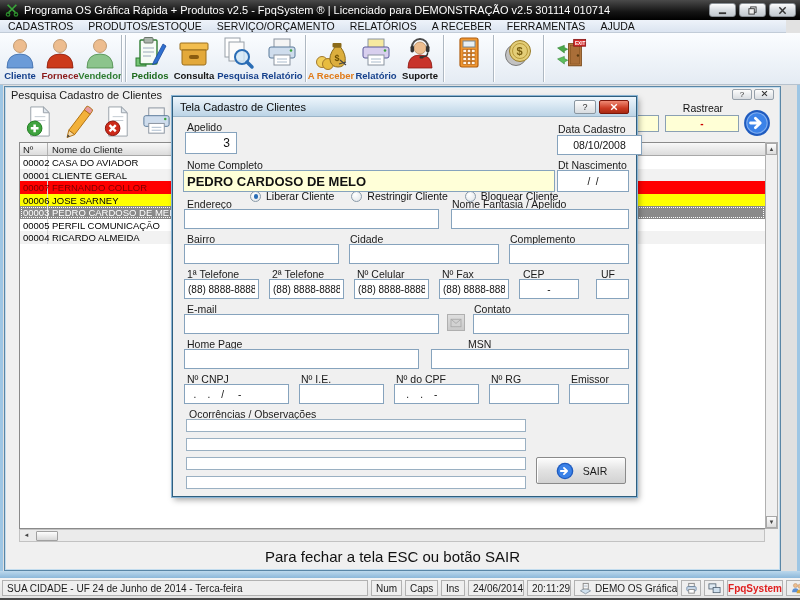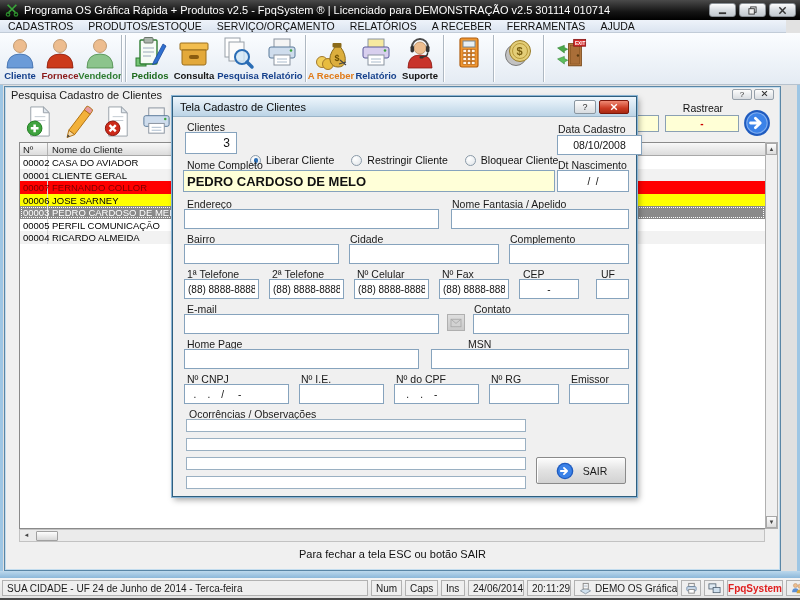--- a/index.html
+++ b/index.html
@@ -58,39 +58,39 @@
   .lrow.red { background:#ff0000; color:#7a0000; }
   .lrow.yellow { background:#ffff00; color:#000; }
   .lrow.selected { background:#8a8a8a; color:#fff; outline:1px dotted #fff; outline-offset:-2px; }
 
   .vscroll { position:absolute; left:760px; top:55px; width:13px; height:387px; background:#f0f0f0; border:1px solid #b0b0b0; }
   .vscroll .sarrow { position:absolute; left:0; width:11px; height:12px; background:linear-gradient(#fdfdfd,#dcdcdc); border:1px solid #a8a8a8; font-size:6px; text-align:center; line-height:11px; color:#444; }
   .hscroll { position:absolute; left:14px; top:442px; width:746px; height:13px; background:#ebebeb; border:1px solid #c2c2c2; }
   .hscroll .sarrow { position:absolute; left:0; top:0; width:13px; height:11px; background:#ebebeb; font-size:6px; text-align:center; line-height:11px; color:#444; }
   .hthumb { position:absolute; left:16px; top:0.5px; width:22px; height:10px; background:linear-gradient(#fdfdfd,#d8d8d8); border:1px solid #a0a0a0; border-radius:1px; }
 
-  .pwin-footer { position:absolute; left:0; top:461px; width:100%; text-align:center; font-size:11px; color:#111; }
+  .pwin-footer { position:absolute; left:0; top:461px; width:100%; text-align:center; font-size:15px; color:#111; }
 
   
   .dialog { position:absolute; left:172px; top:96px; width:465px; height:401px; background:#f0f0f0; border:1px solid #2f5f7f; box-shadow:0 0 0 1px #8ab4d4, 2px 3px 6px rgba(0,0,0,.35); }
   .dlg-title { position:absolute; left:0; top:0; width:100%; height:20px; background:linear-gradient(#eef6fc,#bcd4e6); border-bottom:1px solid #9ab4c8; display:flex; align-items:center; padding:0 7px; font-size:11px; color:#0a0a0a; }
   .dlg-btns { margin-left:auto; display:flex; gap:3px; }
   .dlg-help { width:22px; height:14px; background:linear-gradient(#fdfdfd,#d8dce0); border:1px solid #8a96a0; border-radius:2px; text-align:center; font-size:9px; line-height:13px; color:#333; }
   .dlg-close { width:30px; height:14px; background:linear-gradient(#ef8a74,#cb3a22 60%,#a82a14); border:1px solid #7a160a; border-radius:2px; display:flex; align-items:center; justify-content:center; }
   .dlg-close svg { width:8px; height:8px; }
 
   .dlg-body { position:absolute; left:0; top:20px; width:100%; height:381px; }
   .flabel { position:absolute; font-size:10.5px; color:#1a1a1a; white-space:nowrap; }
   .inp { position:absolute; height:20px; border:1px solid #86a3bd; background:#fff; font-family:"Liberation Sans",sans-serif; font-size:10.5px; padding:0 3px; color:#111; }
   .inp.center { text-align:center; }
   .inp.right { text-align:right; padding-right:6px; }
   .inp.yellow { background:#ffffd8; font-weight:bold; font-size:13px; }
   .inp.mask { font-size:10px; white-space:pre; }
   .radio-row { position:absolute; left:77px; top:37px; display:flex; gap:17px; align-items:center; }
-  .radio-item { display:flex; align-items:center; gap:5px; font-size:10.5px; }
+  .radio-item { display:flex; align-items:center; gap:5px; font-size:10.5px;margin-top:36px; }
   .radio { position:relative; width:11px; height:11px; border-radius:50%; border:1px solid #8a9aa8; background:radial-gradient(circle at 35% 30%,#fff,#dfe4e8); flex:none; }
   .radio.checked::after { content:''; position:absolute; left:2.5px; top:2.5px; width:4.5px; height:4.5px; border-radius:50%; background:#2a6db5; }
   .mailbtn { position:absolute; left:274px; top:121px; width:18px; height:17px; background:linear-gradient(#d8d8d8,#bdbdbd); border:1px solid #9a9a9a; display:flex; align-items:center; justify-content:center; opacity:.75; }
   .mailbtn svg { width:12px; height:10px; }
   .obs-line { position:absolute; left:13px; width:340px; height:13px; border:1px solid #9ab0c2; background:#fff; font-size:10px; padding:0 3px; font-family:"Liberation Sans",sans-serif; }
   .dbtn { position:absolute; left:363px; width:90px; height:27px; background:linear-gradient(#fdfdfd,#e2e2e2 50%,#d2d2d2); border:1px solid #8a8a8a; border-radius:2px; display:flex; align-items:center; justify-content:center; gap:8px; font-size:10.5px; color:#1a1a1a; box-shadow:1px 1px 0 #fff inset; }
   .dbtn svg { width:20px; height:18px; }
 
   
   .statusbar { position:absolute; left:0; top:578px; width:800px; height:20px; background:linear-gradient(#f4f4f4,#e4e4e4); display:flex; align-items:center; gap:3px; padding:0 2px; }
@@ -431,21 +431,21 @@
         <span class="dlg-help">?</span>
         <span class="dlg-close">
             <svg viewBox="0 0 10 10">
               <path d="M1.5 1.5 L8.5 8.5 M8.5 1.5 L1.5 8.5" stroke="#fff" stroke-width="1.8"></path>
             </svg>
           </span>
       </span>
     </div>
     <div class="dlg-body">
 
-      <span class="flabel" style="left:14px;top:4px;">Clientes</span>
+      <span class="flabel" style="left:14px;top:4px;">Apelido</span>
       <input class="inp right" style="left: 12px; top: 15px; width: 52px; height: 22px; font-size: 12px;" value="3">
 
       <div class="radio-row" id="radios">
           <span class="radio-item">
             <span class="radio checked"></span>
             <span>Liberar Cliente</span>
           </span>
           <span class="radio-item">
             <span class="radio"></span>
             <span>Restringir Cliente</span>

